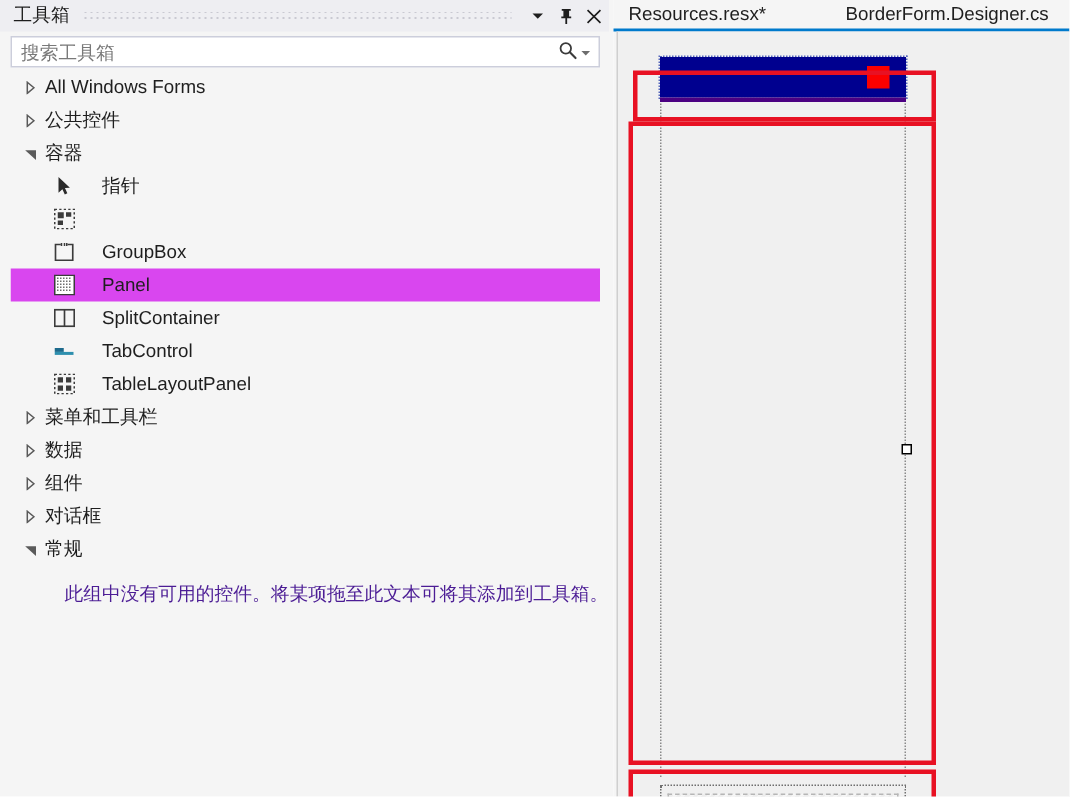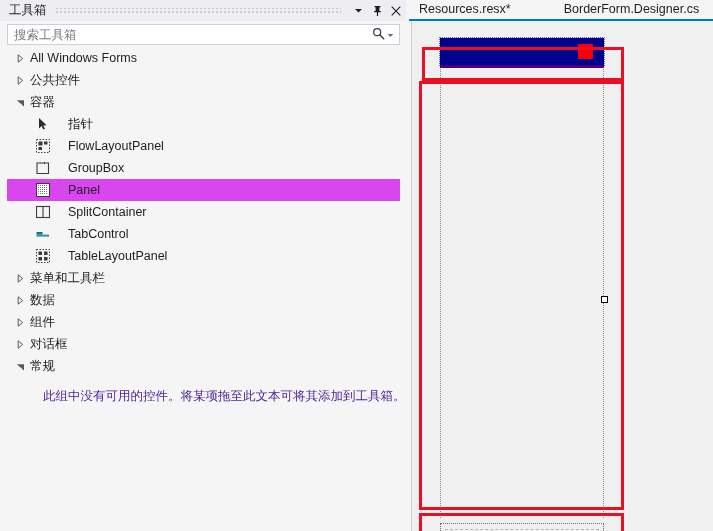--- a/index.html
+++ b/index.html
@@ -334,21 +334,20 @@
 
       <div class="tree-row leaf">
         <span class="item-icon">
           <svg width="14" height="14" viewBox="0 0 14 14">
             <rect x="0.5" y="0.5" width="13" height="13" fill="none" stroke="#3b3b3b" stroke-width="1" stroke-dasharray="1.5 1.5"></rect>
             <rect x="2.5" y="2.5" width="4" height="4" fill="#3b3b3b"></rect>
             <rect x="8" y="2.5" width="3.5" height="3" fill="#3b3b3b"></rect>
             <rect x="2.5" y="8" width="3.5" height="3" fill="#3b3b3b"></rect>
           </svg>
         </span>
-        <span class="row-label">FlowLayoutPanel</span>
       </div>
 
       <div class="tree-row leaf">
         <span class="item-icon">
           <svg width="14" height="14" viewBox="0 0 14 14">
             <path d="M4.5 2 H1 V12.5 H12.5 V2 H9" fill="none" stroke="#3b3b3b" stroke-width="1.1"></path>
             <path d="M5 1 L5 3 M7 1 L7 3 M8.5 1 L8.5 3" stroke="#3b3b3b" stroke-width="1"></path>
           </svg>
         </span>
         <span class="row-label">GroupBox</span>

